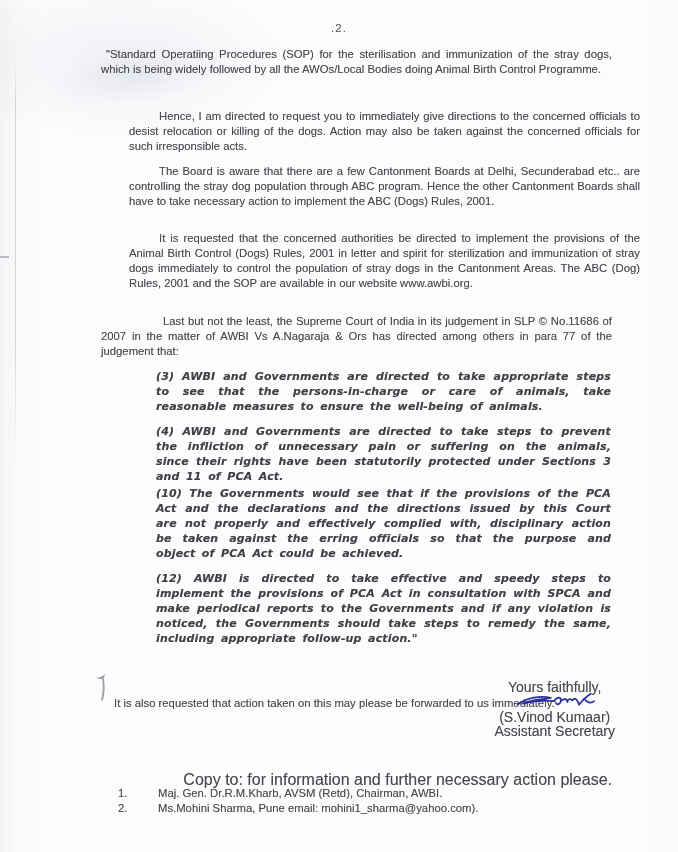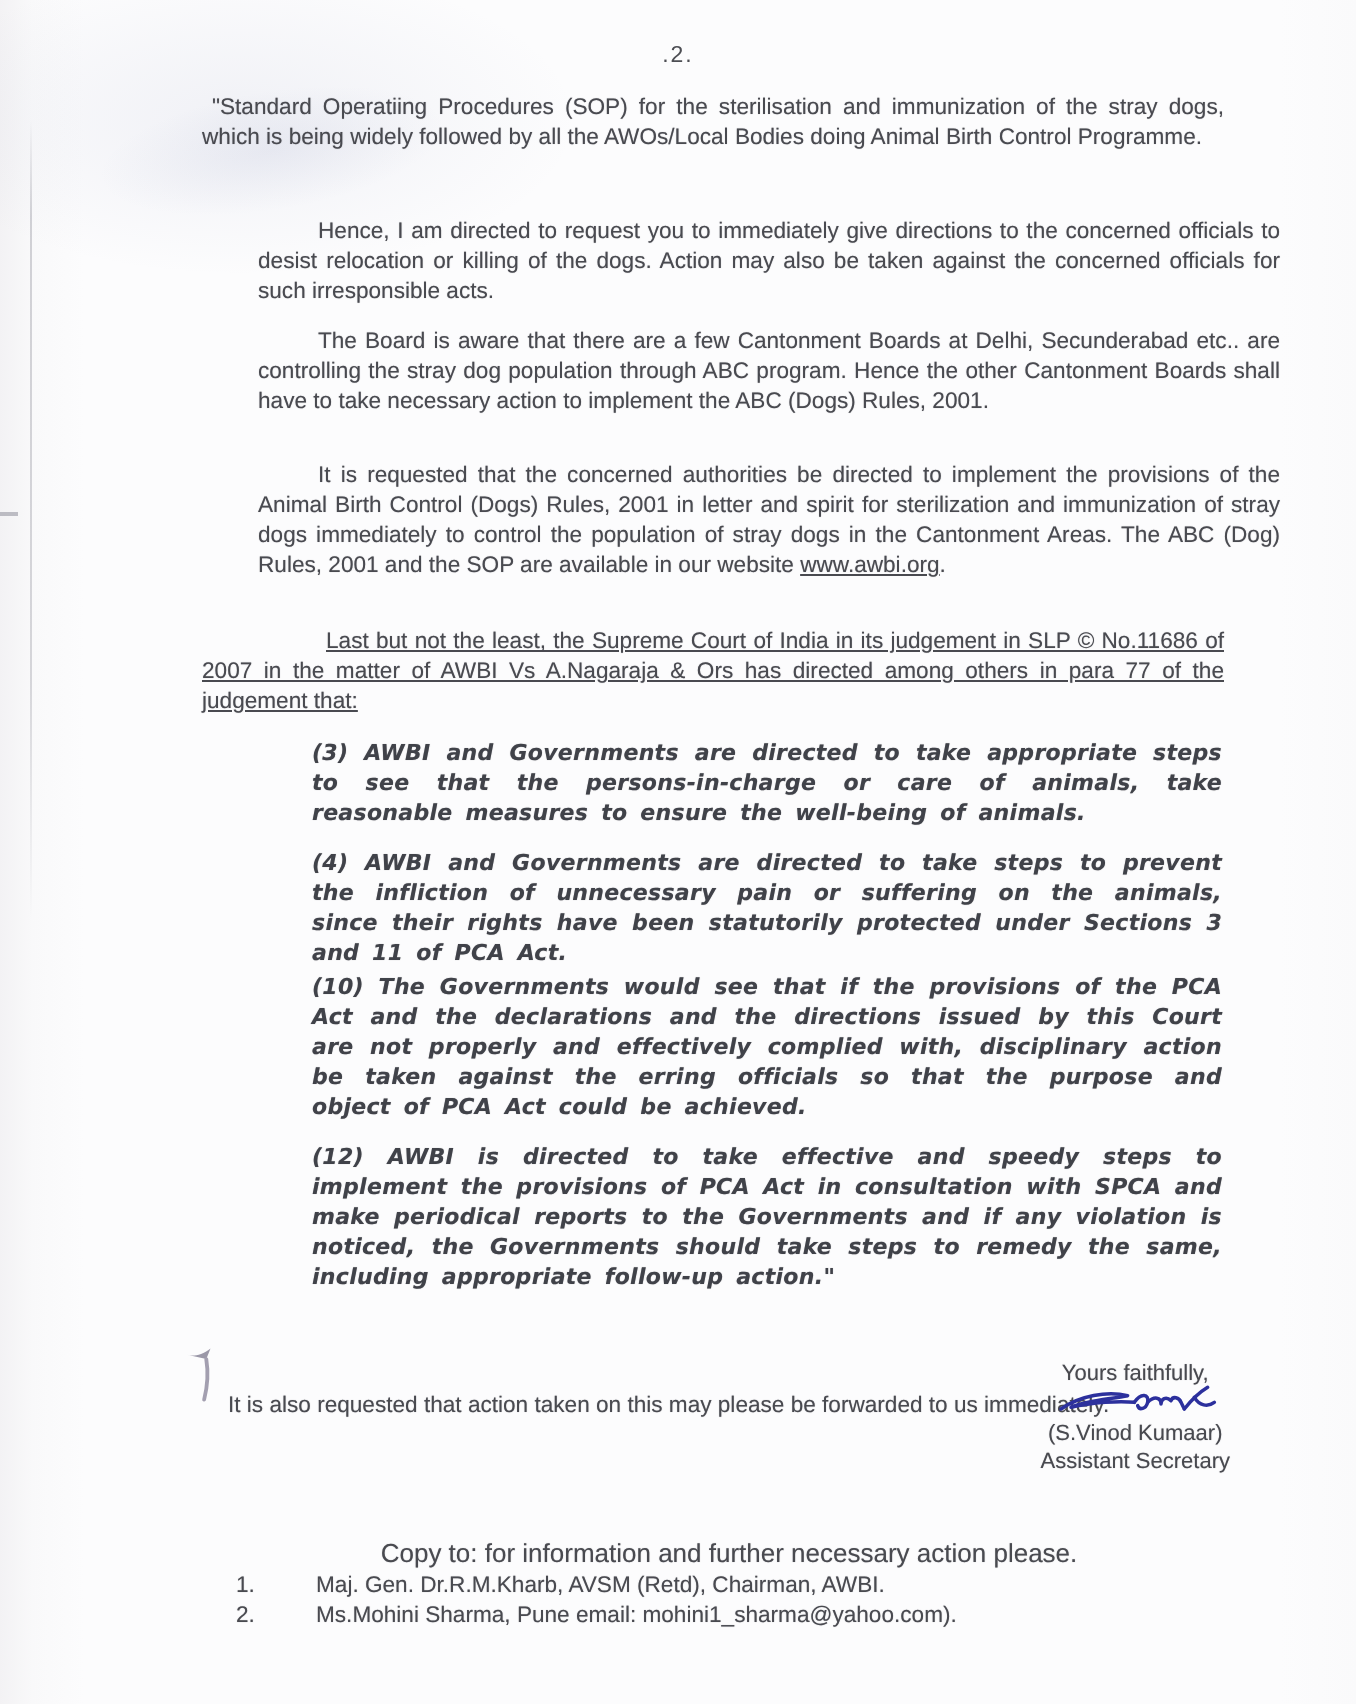--- a/index.html
+++ b/index.html
@@ -32,31 +32,31 @@
   }
   .blk { position:absolute; margin:0; left:101px; width:511px;
          font-size:11.3px; line-height:15px; text-align:justify;
          text-shadow:0 0 0.5px rgba(73,74,80,0.45); }
   .quote { left:156px; width:455px;
            font-family:"DejaVu Sans", sans-serif; font-style:italic;
            font-size:11px; line-height:15px; color:#404249;
            word-spacing:2.5px; letter-spacing:0.15px;font-weight:bold; }
   .ind-sm { text-indent:5px; }
   .ind-md { text-indent:30px;margin-left:28px; }
-  .ind-xl { text-indent:62px;text-decoration:underline; }
+  .ind-xl { text-indent:62px; }
   .plain { text-align:left; }
-  .link { color:#494a50; text-decoration:underline; cursor:pointer; }
+  .link { color:#494a50; cursor:pointer; }
   .sign-row { position:absolute; top:680px; left:0; width:615px; text-align:right; }
   .sign-block { display:inline-block; text-align:center;
-                font-size:11px; line-height:14px; color:#48494f;
+                font-size:14px; line-height:14px; color:#48494f;
                 text-shadow:0 0 0.5px rgba(73,74,80,0.45); }
   .sig-svg { display:block; margin:-2px auto -2px auto; height:20px; width:92px; }
   .pen-mark { position:absolute; top:671px; left:90px; width:22px; height:32px; opacity:0.85; }
   .copy-line { position:absolute; top:756px; left:101px; width:511px;
-               font-size:13px; line-height:15px; text-indent:16px; text-align:center;
+               font-size:16px; line-height:15px; text-indent:16px; text-align:right;
                text-shadow:0 0 0.5px rgba(73,74,80,0.45); }
   .copy-list { position:absolute; top:786px; left:118px; width:494px;
                font-size:11.3px; line-height:15px;
                text-shadow:0 0 0.5px rgba(73,74,80,0.45); }
   .copy-item { display:flex; }
   .copy-num { width:40px; flex:0 0 40px; }
 </style>
 </head>
 <body>
 

